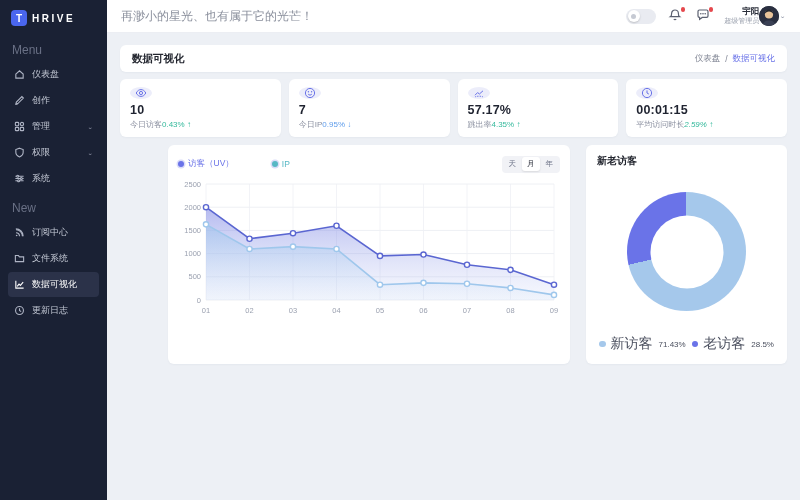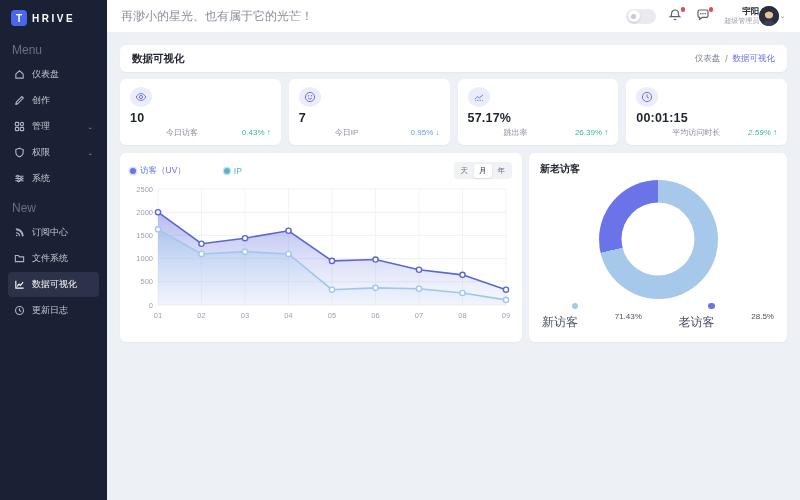--- a/index.html
+++ b/index.html
@@ -38,45 +38,45 @@
   .main { position:absolute; left:107px; top:33px; right:0; bottom:0; background:#edf0f5; padding:12px 13px; }
   .card { background:#fff; border-radius:6px; box-shadow:0 1px 2px rgba(30,40,80,.04); }
 
   .titlebar { height:27px; display:flex; align-items:center; justify-content:space-between; padding:0 12px; margin-bottom:7px; }
   .page-title { font-size:10.5px; font-weight:bold; color:#23262f; }
   .breadcrumb { font-size:8.5px; color:#7d8291; display:flex; gap:5px; align-items:center; }
   .crumb-current { color:#6a73e8; cursor:pointer; }
   .crumb-parent { cursor:pointer; }
 
   .stats-row { display:flex; gap:8px; margin-bottom:8px; }
-  .stat-card { flex:1; height:66px; padding:8px 10px 7px; display:flex; flex-direction:column; }
+  .stat-card { flex:1; height:58px; padding:8px 10px 7px; display:flex; flex-direction:column; }
   .stat-icon { width:22px; height:22px; border-radius:50%; background:#ecedfa; display:flex; align-items:center; justify-content:center; margin-bottom:4px; }
   .stat-icon svg { stroke:#6a73e8; }
   .stat-value { font-size:12.5px; font-weight:bold; color:#1f2330; letter-spacing:.2px; }
-  .stat-foot { display:flex; align-items:baseline; justify-content:space-between; margin-top:2px;margin-left:36px; }
+  .stat-foot { display:flex; align-items:baseline; margin-top:2px; }
   .stat-label { font-size:8px; color:#8b90a0; }
   .stat-change { font-size:8px; }
 
-  .charts-row { display:flex; gap:7px; height:189px; }
+  .charts-row { display:flex; gap:16px; height:219px;margin-left:48px; }
   .line-card { width:402px; padding:9px 10px; display:flex; flex-direction:column; }
   .line-head { display:flex; align-items:center; height:20px; }
   .legend-item { display:flex; align-items:center; gap:4px; font-size:8.5px; cursor:pointer; margin-right:38px; }
   .legend-dot { width:6px; height:6px; border-radius:50%; box-shadow:0 0 0 1.5px rgba(106,115,232,.25); }
   .range-group { margin-left:auto; display:flex; background:#f1f2f6; border-radius:4px; padding:1.5px; }
   .range-btn { font-size:7.5px; color:#70768a; padding:2px 5.5px; border-radius:3px; cursor:pointer; border:none; background:transparent; font-family:inherit; }
   .range-btn.active { background:#fff; color:#2a2e3a; box-shadow:0 1px 2px rgba(0,0,0,.1); }
   .line-chart-wrap { flex:1; }
 
   .donut-card { flex:1; padding:9px 11px; display:flex; flex-direction:column; }
   .donut-title { font-size:10px; font-weight:bold; color:#23262f; }
   .donut-wrap { flex:1; display:flex; align-items:center; justify-content:center; }
   .donut { width:119px; height:119px; border-radius:50%; position:relative; }
   .donut-hole { position:absolute; left:50%; top:50%; transform:translate(-50%,-50%); width:73px; height:73px; border-radius:50%; background:#fff; }
   .donut-legend { display:flex; align-items:center; justify-content:space-between; padding:0 2px 2px; }
-  .dl-item { display:flex; align-items:flex-end; gap:5px; font-size:12px; color:#4a4f5e; cursor:pointer;flex-direction:column; }
+  .dl-item { display:flex; align-items:center; gap:5px; font-size:14px; color:#4a4f5e; cursor:pointer; }
   .dl-dot { width:6.5px; height:6.5px; border-radius:50%; }
   .dl-val { font-size:8px; color:#4a4f5e; }
 </style>
 </head>
 <body>
 
 <aside class="sidebar">
   <div class="logo">
     <span class="logo-tile">T</span>
     <span class="logo-text">HRIVE</span>
@@ -237,21 +237,21 @@
     <div class="card stat-card">
       <div class="stat-icon">
           <svg width="12" height="12" viewBox="0 0 12 12" fill="none" stroke-width="1">
             <path d="M2 8.2 L4.6 5.6 L6.4 7 L10 3.8"></path>
             <path d="M2.2 9.8 C4 9 8 9 9.8 9.8" stroke-dasharray="1.2 1"></path>
           </svg>
         </div>
       <div class="stat-value">57.17%</div>
       <div class="stat-foot">
         <span class="stat-label">跳出率</span>
-        <span class="stat-change" style="color: rgb(53, 185, 156);"><span>26.39%</span> <span>↑</span></span>
+        <span class="stat-change" style="color: rgb(53, 185, 156);"><span>4.35%</span> <span>↑</span></span>
       </div>
     </div>
     <div class="card stat-card">
       <div class="stat-icon">
           <svg width="12" height="12" viewBox="0 0 12 12" fill="none" stroke-width="1">
             <circle cx="6" cy="6" r="4.6"></circle>
             <path d="M6 3.4 V6 L7.9 7.1"></path>
           </svg>
         </div>
       <div class="stat-value">00:01:15</div>

